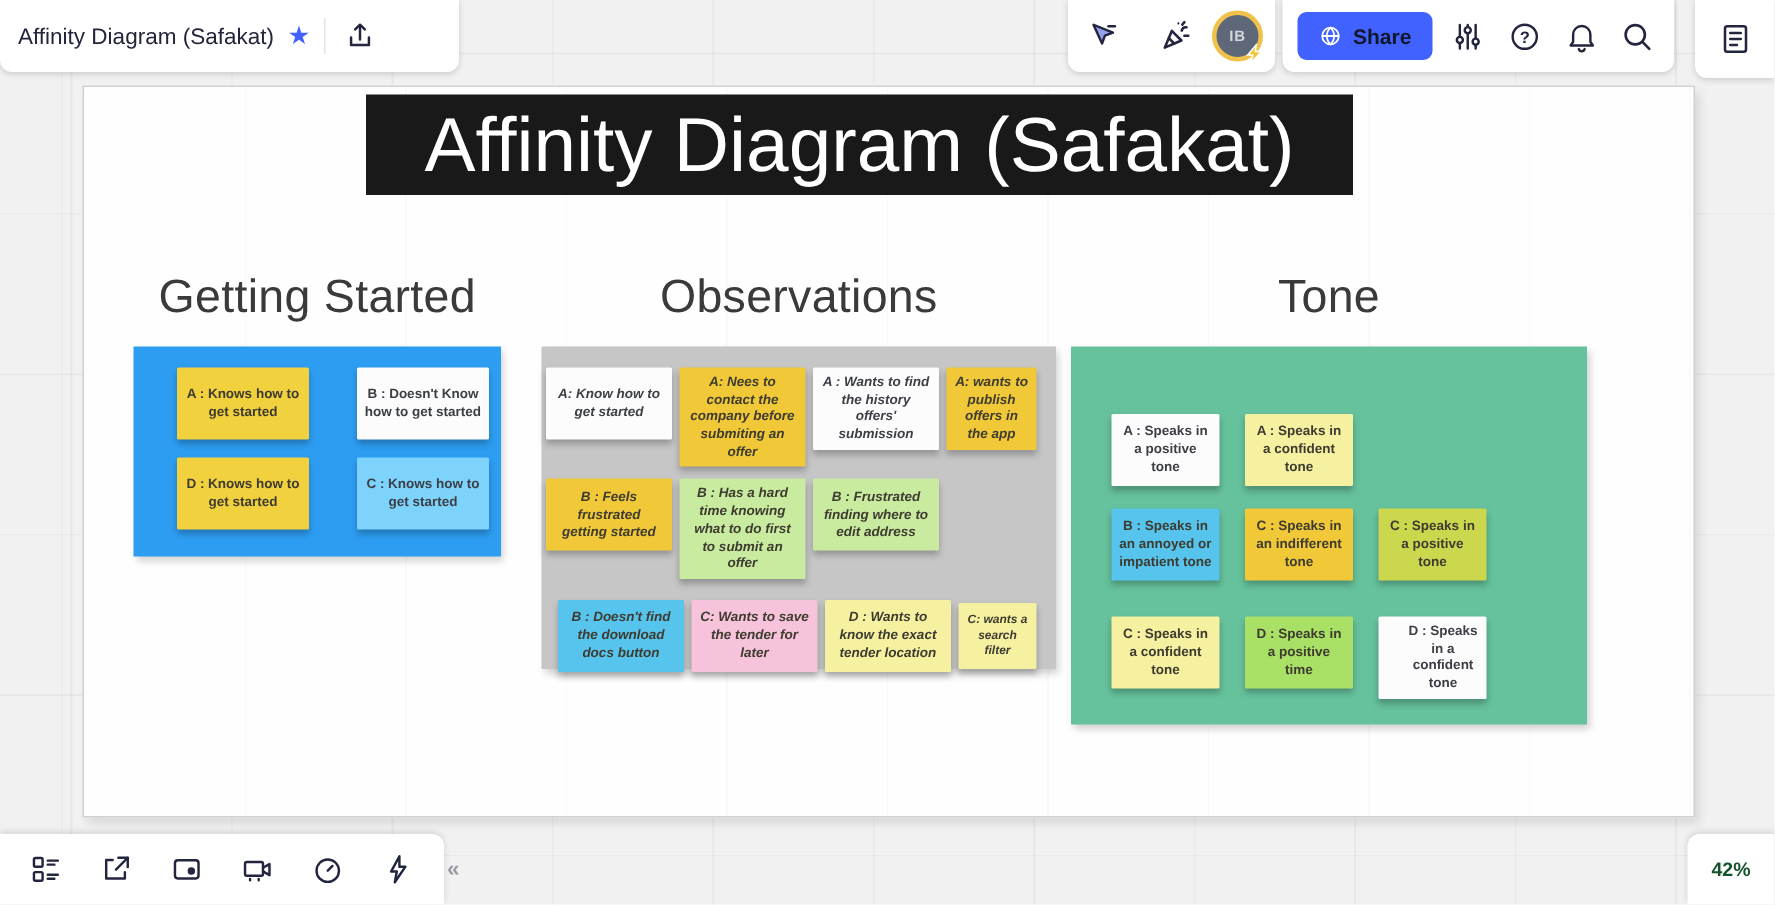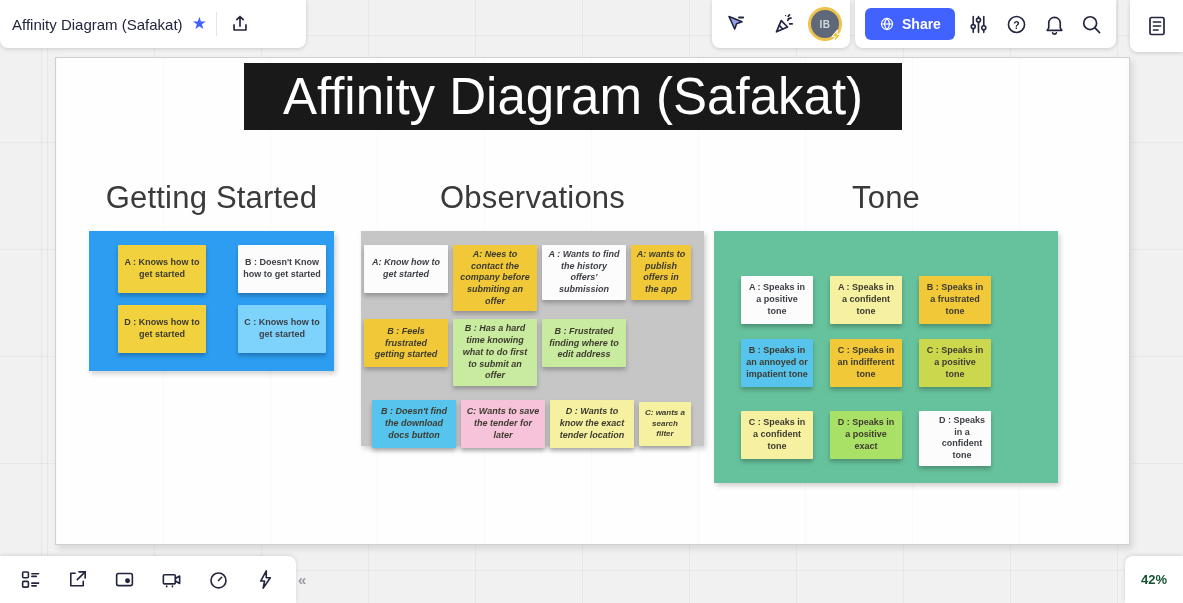--- a/index.html
+++ b/index.html
@@ -63,21 +63,21 @@
   .star-glyph { color:#4262ff; font-size:17px; line-height:1; cursor:pointer; margin-top:-2px; }
   .vdiv { width:1px; height:24px; background:#e3e3e8; }
 
   .panel-collab { top:0; left:712px; width:138px; height:48px; border-radius:0 0 8px 8px; padding:0 10px; gap:10px; }
   .panel-share { top:0; left:855px; width:261px; height:48px; border-radius:0 0 8px 8px; padding:0 10px; justify-content:space-between; }
   .panel-doc { top:0; left:1130px; width:53px; height:52px; border-radius:0 0 0 8px; justify-content:center; }
 
   .icon-btn { width:28px; height:28px; display:flex; align-items:center; justify-content:center; cursor:pointer; flex:none; }
   .icon-btn svg { display:block; }
 
-  .share-btn { display:flex; align-items:center; gap:7px; background:#4262ff; color:#ffffff;
+  .share-btn { display:flex; align-items:center; gap:7px; background:#4262ff; color:#0f172a;
     border:none; border-radius:6px; height:32px; padding:10px 14px; font-family:inherit;
     font-size:14px; font-weight:700; cursor:pointer; }
 
   .avatar { position:relative; width:34px; height:34px; border-radius:50%; background:#5e6878;
     border:3px solid #eec24b; display:flex; align-items:center; justify-content:center; cursor:pointer; flex:none; }
   .avatar span { font-size:10px; font-weight:700; color:#d3d7dd; letter-spacing:0.5px; }
   .avatar .bolt { position:absolute; right:-4px; bottom:-5px; }
 
   
   .toolbar { position:absolute; left:0; bottom:0; width:296px; height:47px; background:#fff;
@@ -134,30 +134,29 @@
           </div>
         </div>
     </div>
 
     <div class="section" id="sec-tone">
       <h2>Tone</h2>
       <div class="group" style="background: rgb(102, 194, 156);">
           <div class="note-row">
             <div class="note c-white" style="background: rgb(252, 252, 252);">A : Speaks in a positive tone</div>
             <div class="note c-paleyellow" style="background: rgb(246, 241, 161);">A : Speaks in a confident tone</div>
-            <div class="note c-gold" style="background: rgb(240, 200, 56);">B : Speaks in a frustrated tone</div>
           </div>
           <div class="note-row">
             <div class="note c-cyan" style="background: rgb(86, 196, 236);">B : Speaks in an annoyed or impatient tone</div>
             <div class="note c-gold" style="background: rgb(240, 200, 56);">C : Speaks in an indifferent tone</div>
             <div class="note c-lime" style="background: rgb(203, 216, 78);">C : Speaks in a positive tone</div>
           </div>
           <div class="note-row">
             <div class="note c-paleyellow" style="background: rgb(246, 241, 161);">C : Speaks in a confident tone</div>
-            <div class="note c-ltgreen" style="background: rgb(169, 224, 102);">D : Speaks in a positive exact</div>
+            <div class="note c-ltgreen" style="background: rgb(169, 224, 102);">D : Speaks in a positive time</div>
             <div class="note c-white" style="background: rgb(252, 252, 252); padding-left: 19px;">D : Speaks in a confident tone</div>
           </div>
         </div>
     </div>
   </div>
 
   <div class="panel panel-title">
     <span class="board-title">Affinity Diagram (Safakat)</span>
     <span class="star-glyph">★</span>
     <span class="vdiv"></span>

